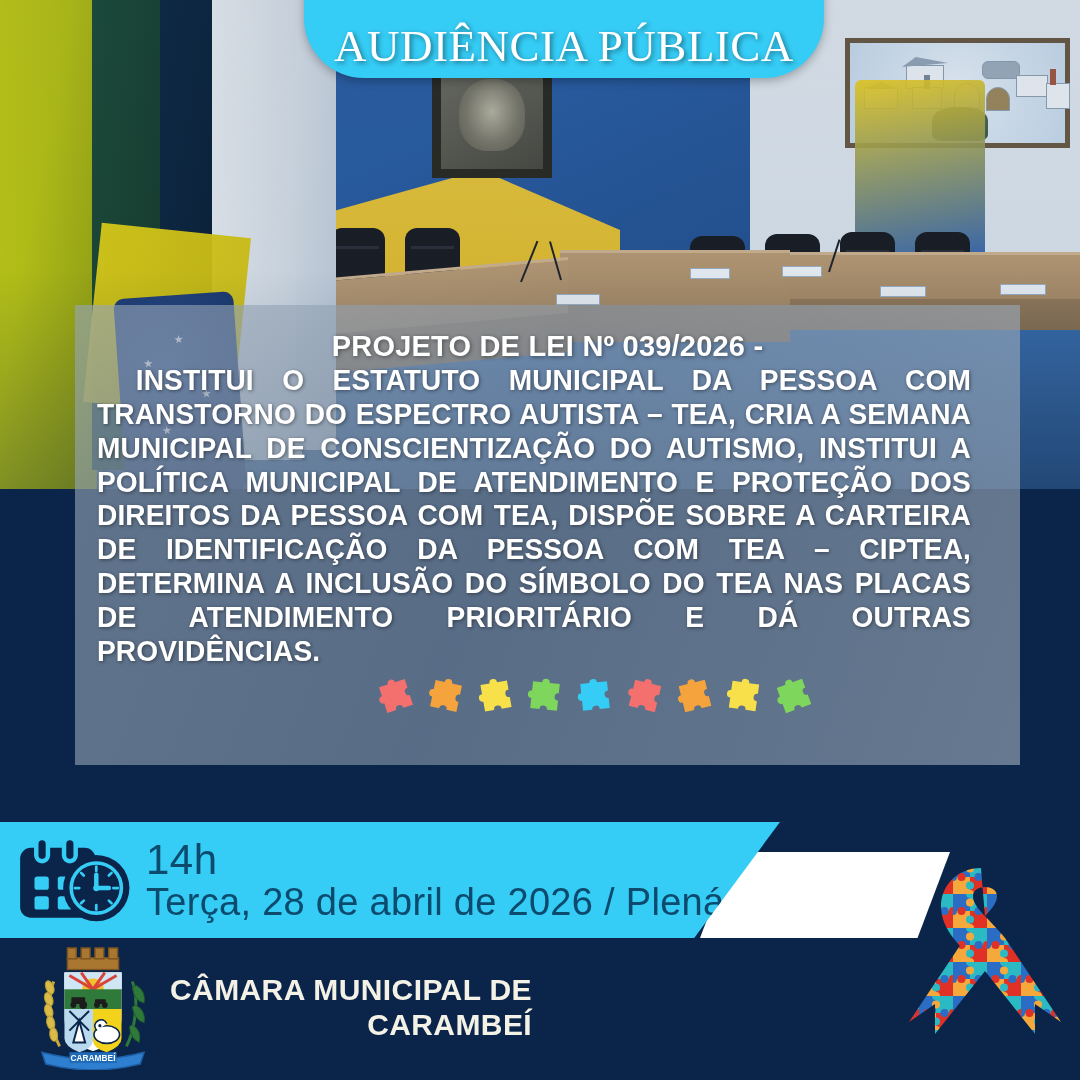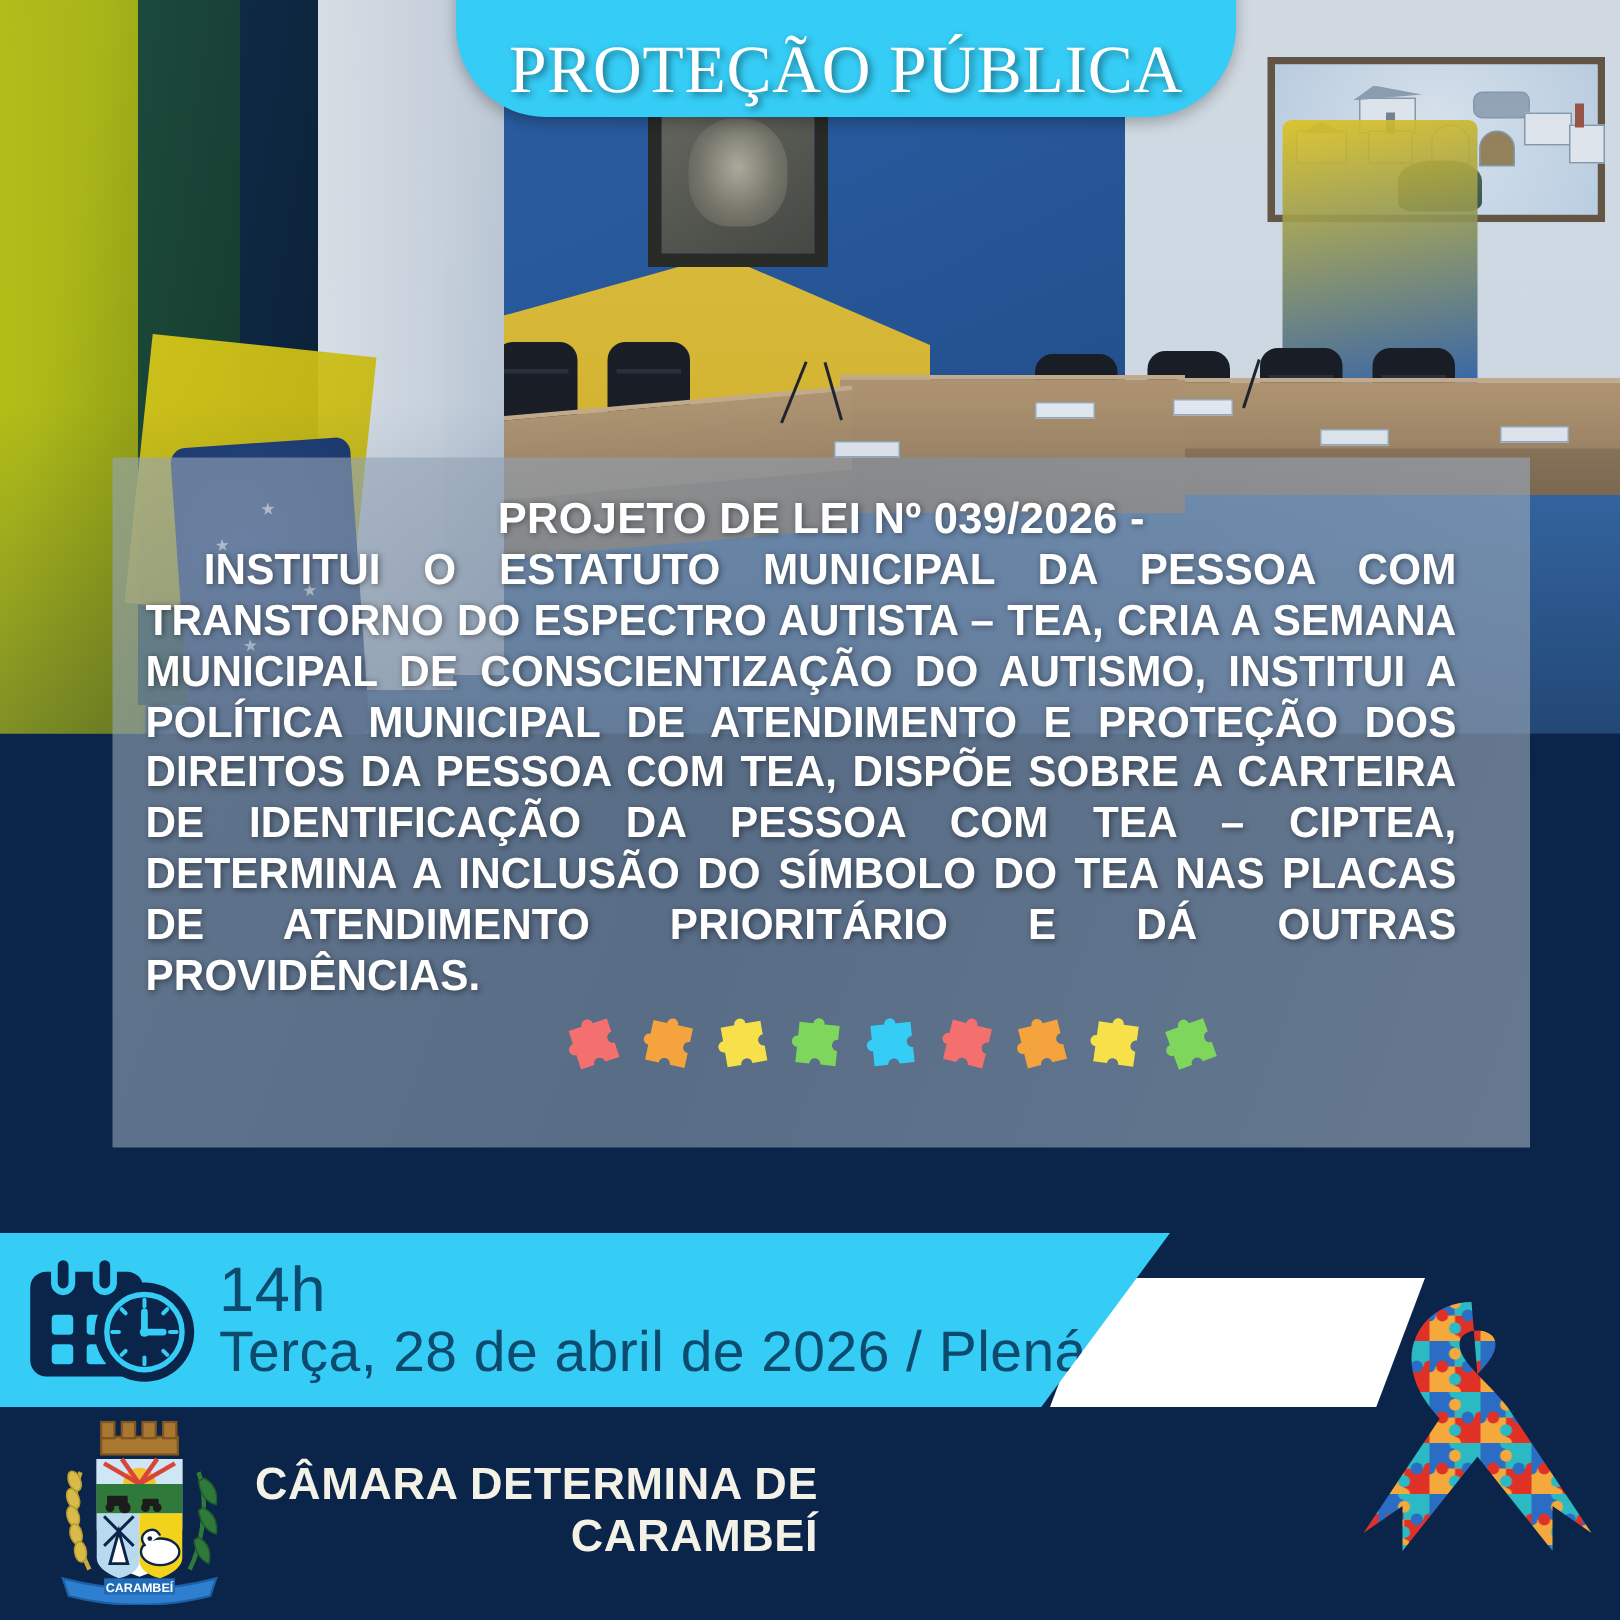--- a/index.html
+++ b/index.html
@@ -215,21 +215,21 @@
       <span class="star" style="left:26px;top:62px;"></span>
       <span class="star" style="left:58px;top:40px;"></span>
       <span class="star" style="left:82px;top:96px;"></span>
       <span class="star" style="left:40px;top:130px;"></span>
     </div>
 
     <div class="photo-tint"></div>
   </div>
 
   <div class="header-banner">
-    <div class="title">PROTEÇÃO PÚBLICA</div>
+    <div class="title">AUDIÊNCIA PÚBLICA</div>
   </div>
 
   <div class="text-panel">
     <div class="law-head">PROJETO DE LEI Nº 039/2026 -</div>
     <div class="law-body">INSTITUI O ESTATUTO MUNICIPAL DA PESSOA COM TRANSTORNO DO ESPECTRO AUTISTA – TEA, CRIA A SEMANA MUNICIPAL DE CONSCIENTIZAÇÃO DO AUTISMO, INSTITUI A POLÍTICA MUNICIPAL DE ATENDIMENTO E PROTEÇÃO DOS DIREITOS DA PESSOA COM TEA, DISPÕE SOBRE A CARTEIRA DE IDENTIFICAÇÃO DA PESSOA COM TEA – CIPTEA, DETERMINA A INCLUSÃO DO SÍMBOLO DO TEA NAS PLACAS DE ATENDIMENTO PRIORITÁRIO E DÁ OUTRAS PROVIDÊNCIAS.</div>
   </div>
 
   <div class="puzzle-row">
     <svg class="pz" viewBox="0 0 100 100">
         <g transform="rotate(-18 50 50)">
@@ -377,21 +377,21 @@
         <circle cx="67" cy="83" r="1.6" fill="#0a2549" stroke="none"></circle>
       </g>
 
       <g>
         <path d="M8 110 q52 14 104 0 l-4 12 q-48 12 -96 0 Z" fill="#2f7fd0" stroke="#1d5fa5" stroke-width="1.5"></path>
         <rect x="36" y="110" width="48" height="11" fill="#1f6bb8"></rect>
         <text x="60" y="119" font-family="Liberation Sans, sans-serif" font-size="8.5" font-weight="bold" fill="#ffffff" text-anchor="middle">CARAMBEÍ</text>
       </g>
     </svg>
     <div class="org">
-      <span class="l1">CÂMARA DETERMINA DE</span>
+      <span class="l1">CÂMARA MUNICIPAL DE</span>
       <span class="l2">CARAMBEÍ</span>
     </div>
   </div>
 
   <svg class="ribbon" viewBox="0 0 192 248">
     <defs>
       <pattern id="pzpat" width="34" height="34" patternUnits="userSpaceOnUse">
         <rect width="34" height="34" fill="#f5a93c"></rect>
         <rect x="0" y="0" width="17" height="17" fill="#2b6cc4"></rect>
         <rect x="17" y="17" width="17" height="17" fill="#e03127"></rect>

